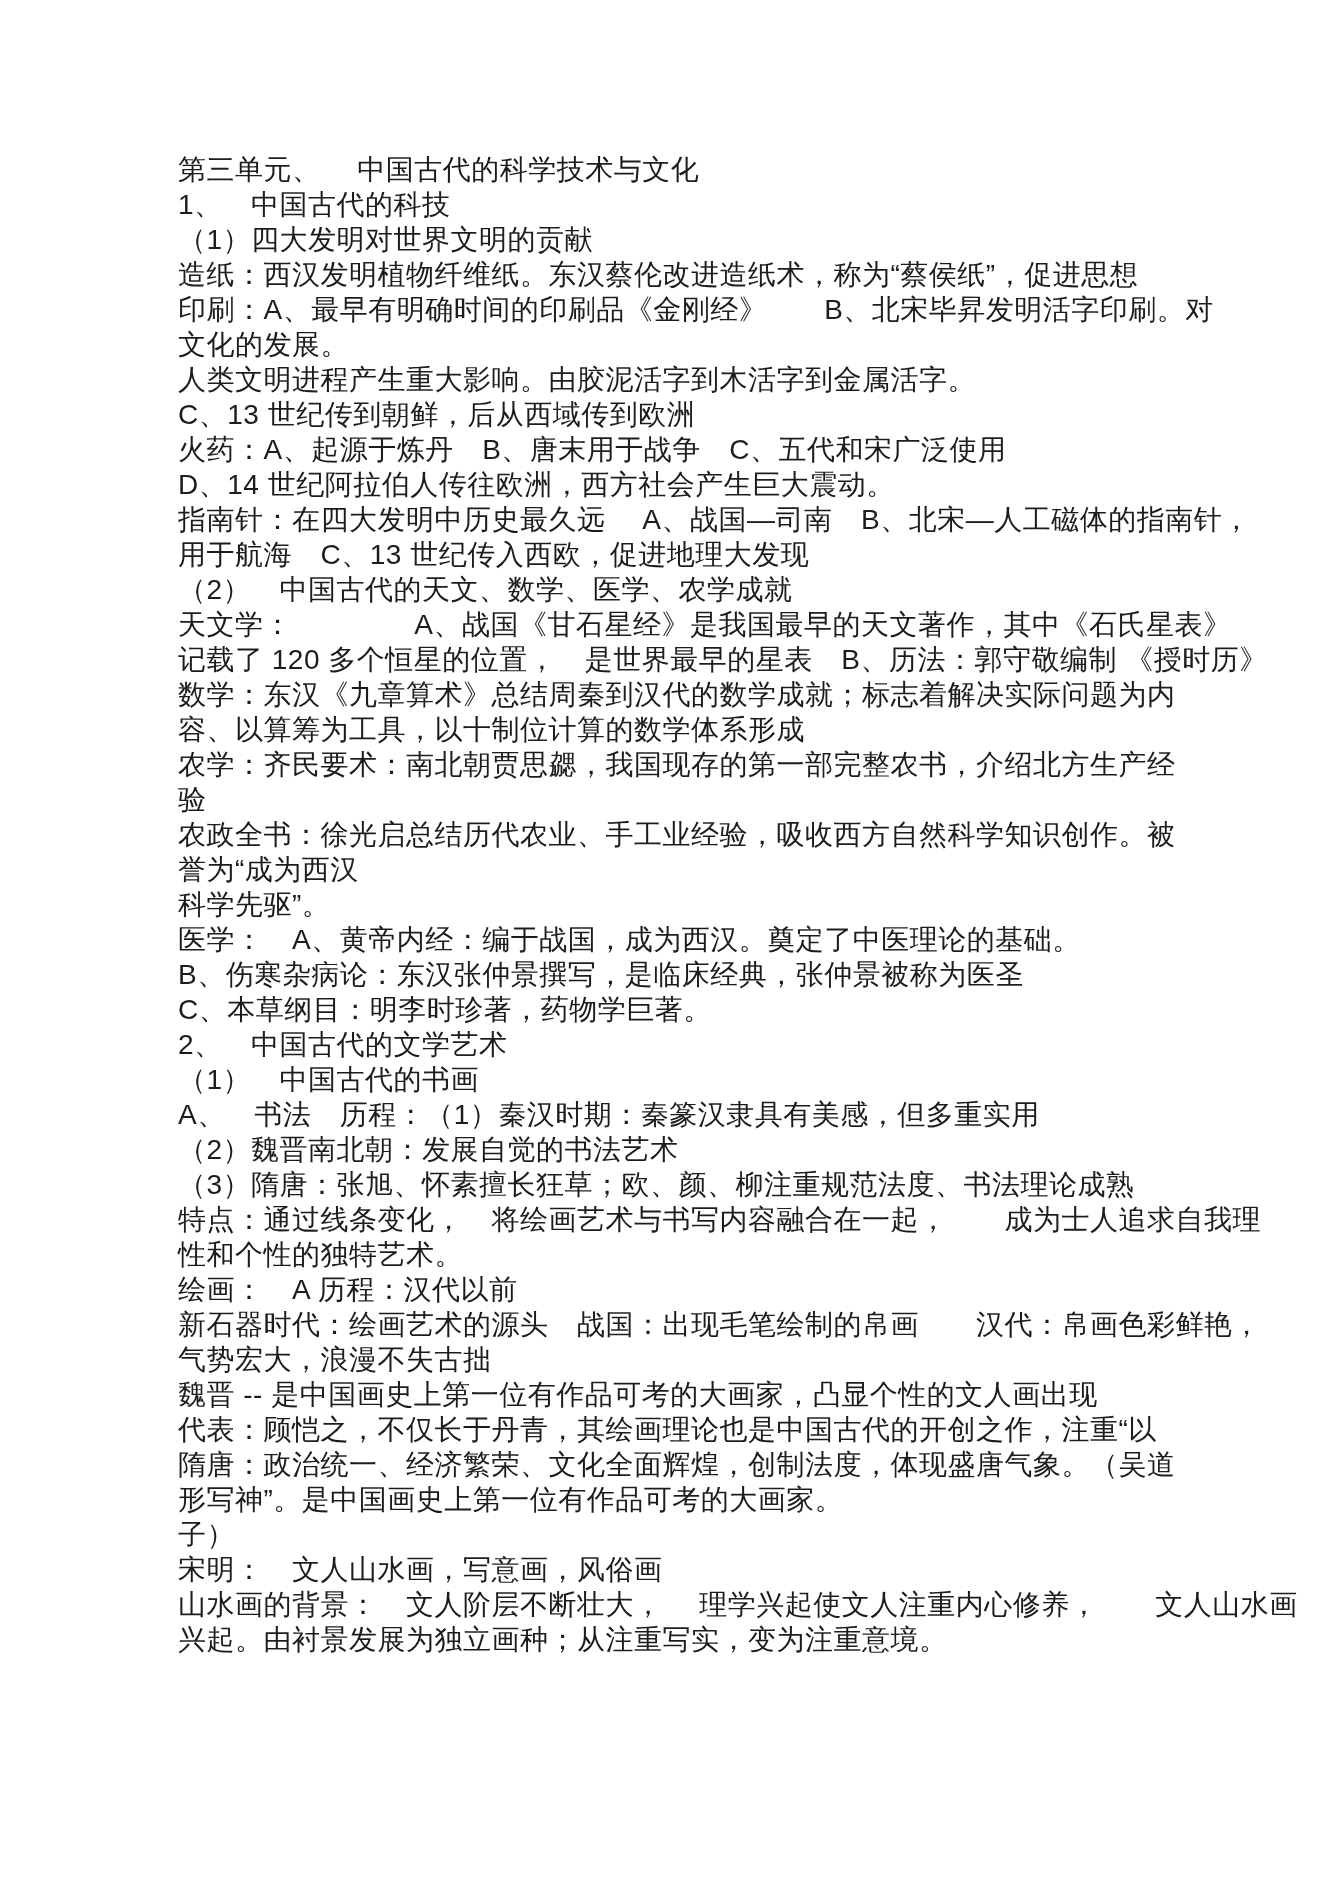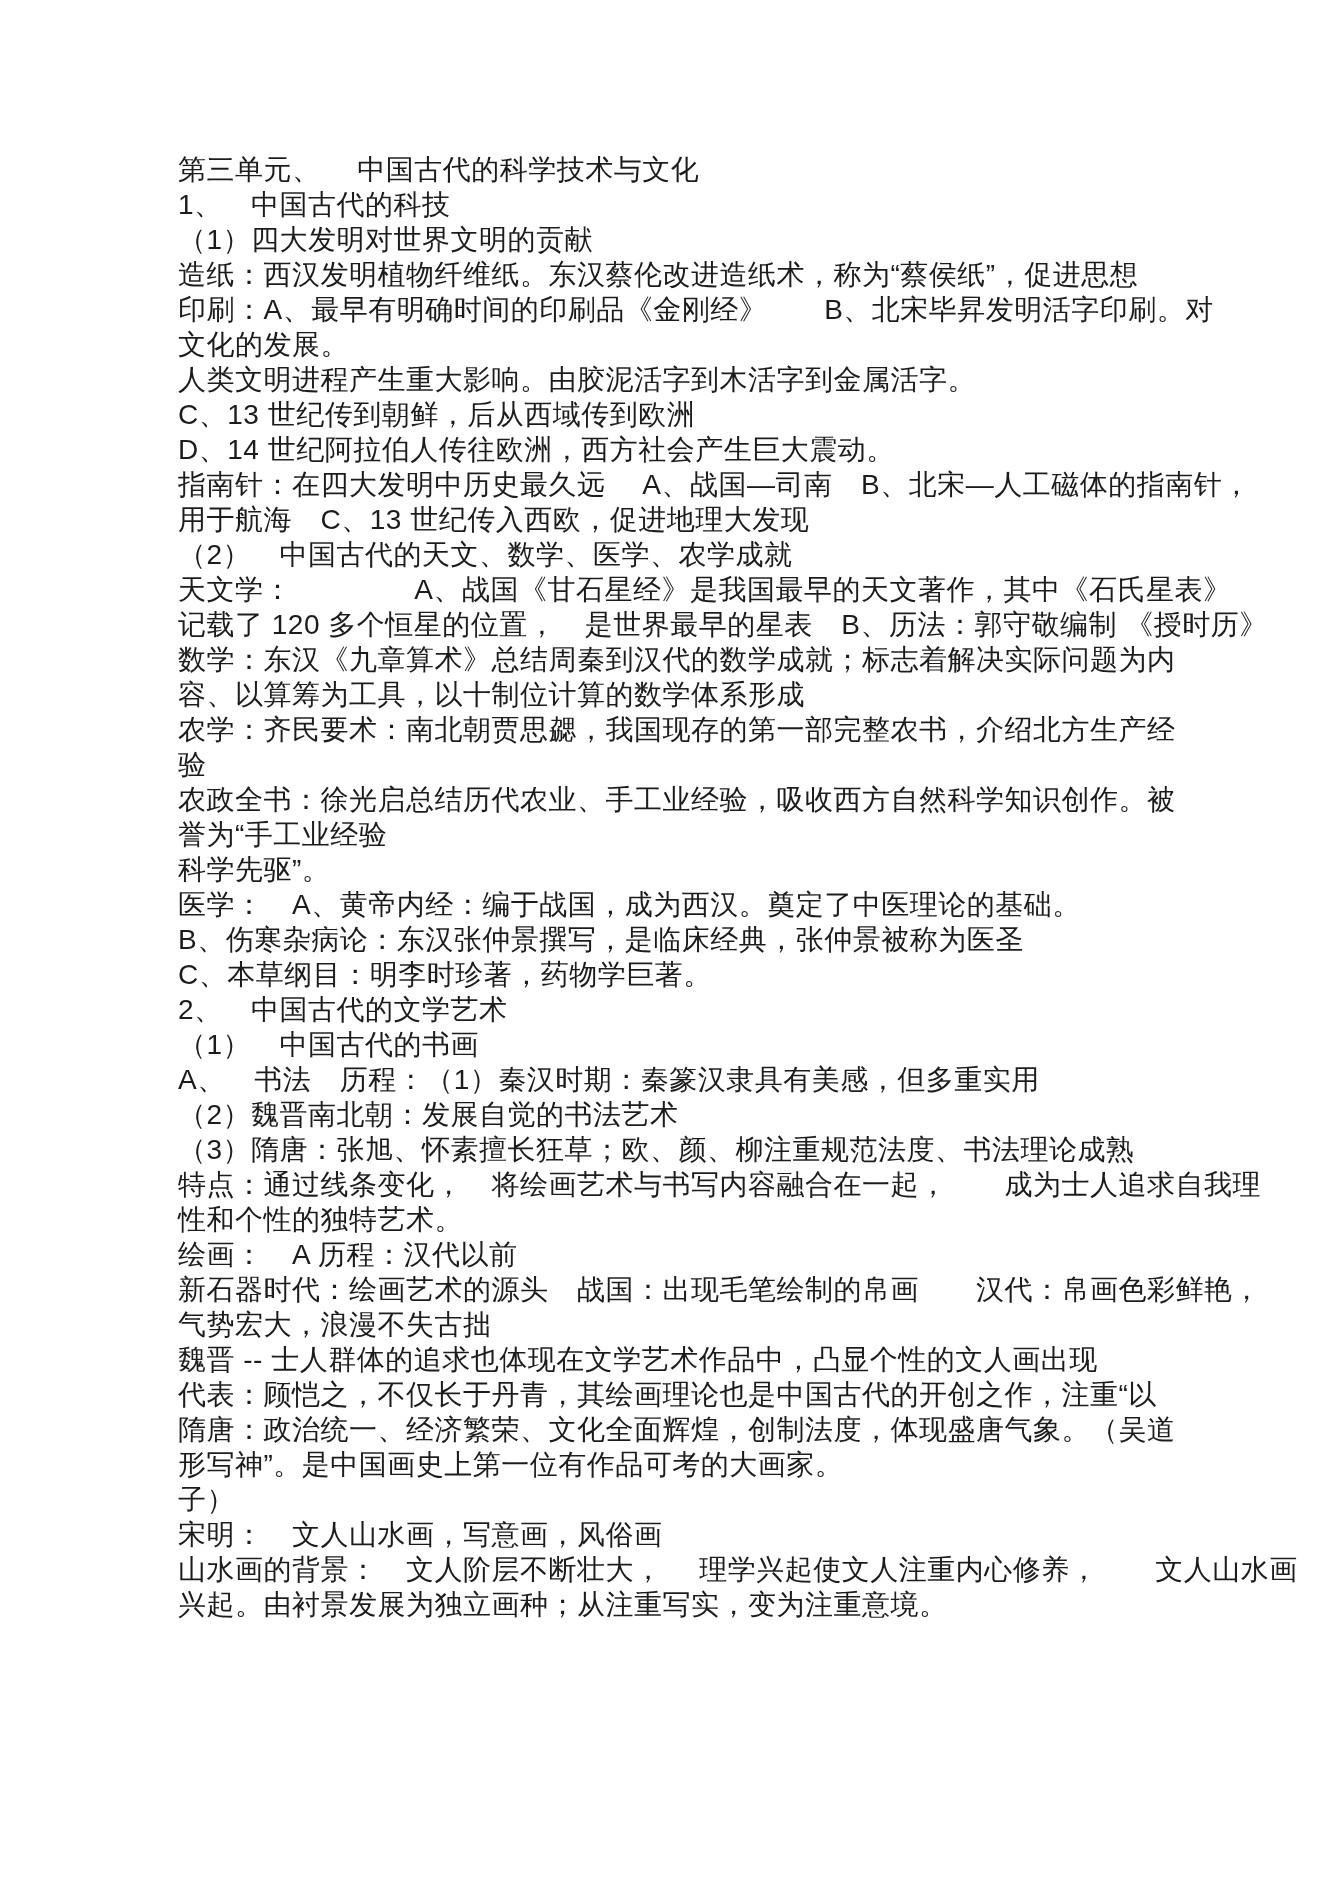--- a/index.html
+++ b/index.html
@@ -36,47 +36,48 @@
 <div class="page">
   <div class="doc">
       <div class="line">第三单元、　 中国古代的科学技术与文化</div>
       <div class="line">1、　中国古代的科技</div>
       <div class="line">（1）四大发明对世界文明的贡献</div>
       <div class="line">造纸：西汉发明植物纤维纸。东汉蔡伦改进造纸术，称为“蔡侯纸”，促进思想</div>
       <div class="line">印刷：A、最早有明确时间的印刷品《金刚经》　　B、北宋毕昇发明活字印刷。对</div>
       <div class="line">文化的发展。</div>
       <div class="line">人类文明进程产生重大影响。由胶泥活字到木活字到金属活字。</div>
       <div class="line">C、13 世纪传到朝鲜，后从西域传到欧洲</div>
+      <div class="line">火药：A、起源于炼丹　B、唐末用于战争　C、五代和宋广泛使用</div>
       <div class="line">D、14 世纪阿拉伯人传往欧洲，西方社会产生巨大震动。</div>
       <div class="line">指南针：在四大发明中历史最久远　 A、战国—司南　B、北宋—人工磁体的指南针，</div>
       <div class="line">用于航海　C、13 世纪传入西欧，促进地理大发现</div>
       <div class="line">（2）　中国古代的天文、数学、医学、农学成就</div>
       <div class="line">天文学：　　　　 A、战国《甘石星经》是我国最早的天文著作，其中《石氏星表》</div>
       <div class="line">记载了 120 多个恒星的位置，　是世界最早的星表　B、历法：郭守敬编制 《授时历》</div>
       <div class="line">数学：东汉《九章算术》总结周秦到汉代的数学成就；标志着解决实际问题为内</div>
       <div class="line">容、以算筹为工具，以十制位计算的数学体系形成</div>
       <div class="line">农学：齐民要术：南北朝贾思勰，我国现存的第一部完整农书，介绍北方生产经</div>
       <div class="line">验</div>
       <div class="line">农政全书：徐光启总结历代农业、手工业经验，吸收西方自然科学知识创作。被</div>
-      <div class="line">誉为“手工业经验</div>
+      <div class="line">誉为“成为西汉</div>
       <div class="line">科学先驱”。</div>
       <div class="line">医学：　A、黄帝内经：编于战国，成为西汉。奠定了中医理论的基础。</div>
       <div class="line">B、伤寒杂病论：东汉张仲景撰写，是临床经典，张仲景被称为医圣</div>
       <div class="line">C、本草纲目：明李时珍著，药物学巨著。</div>
       <div class="line">2、　中国古代的文学艺术</div>
       <div class="line">（1）　中国古代的书画</div>
       <div class="line">A、　书法　历程：（1）秦汉时期：秦篆汉隶具有美感，但多重实用</div>
       <div class="line">（2）魏晋南北朝：发展自觉的书法艺术</div>
       <div class="line">（3）隋唐：张旭、怀素擅长狂草；欧、颜、柳注重规范法度、书法理论成熟</div>
       <div class="line">特点：通过线条变化，　将绘画艺术与书写内容融合在一起，　　成为士人追求自我理</div>
       <div class="line">性和个性的独特艺术。</div>
       <div class="line">绘画：　A 历程：汉代以前</div>
       <div class="line">新石器时代：绘画艺术的源头　战国：出现毛笔绘制的帛画　　汉代：帛画色彩鲜艳，</div>
       <div class="line">气势宏大，浪漫不失古拙</div>
-      <div class="line">魏晋 -- 士人群体的追求也体现在文学艺术作品中，凸显个性的文人画出现</div>
+      <div class="line">魏晋 -- 是中国画史上第一位有作品可考的大画家，凸显个性的文人画出现</div>
       <div class="line">代表：顾恺之，不仅长于丹青，其绘画理论也是中国古代的开创之作，注重“以</div>
       <div class="line">隋唐：政治统一、经济繁荣、文化全面辉煌，创制法度，体现盛唐气象。（吴道</div>
       <div class="line">形写神”。是中国画史上第一位有作品可考的大画家。</div>
       <div class="line">子）</div>
       <div class="line">宋明：　文人山水画，写意画，风俗画</div>
       <div class="line">山水画的背景：　文人阶层不断壮大，　 理学兴起使文人注重内心修养，　　文人山水画</div>
       <div class="line">兴起。由衬景发展为独立画种；从注重写实，变为注重意境。</div>
     </div>
 </div>
 

